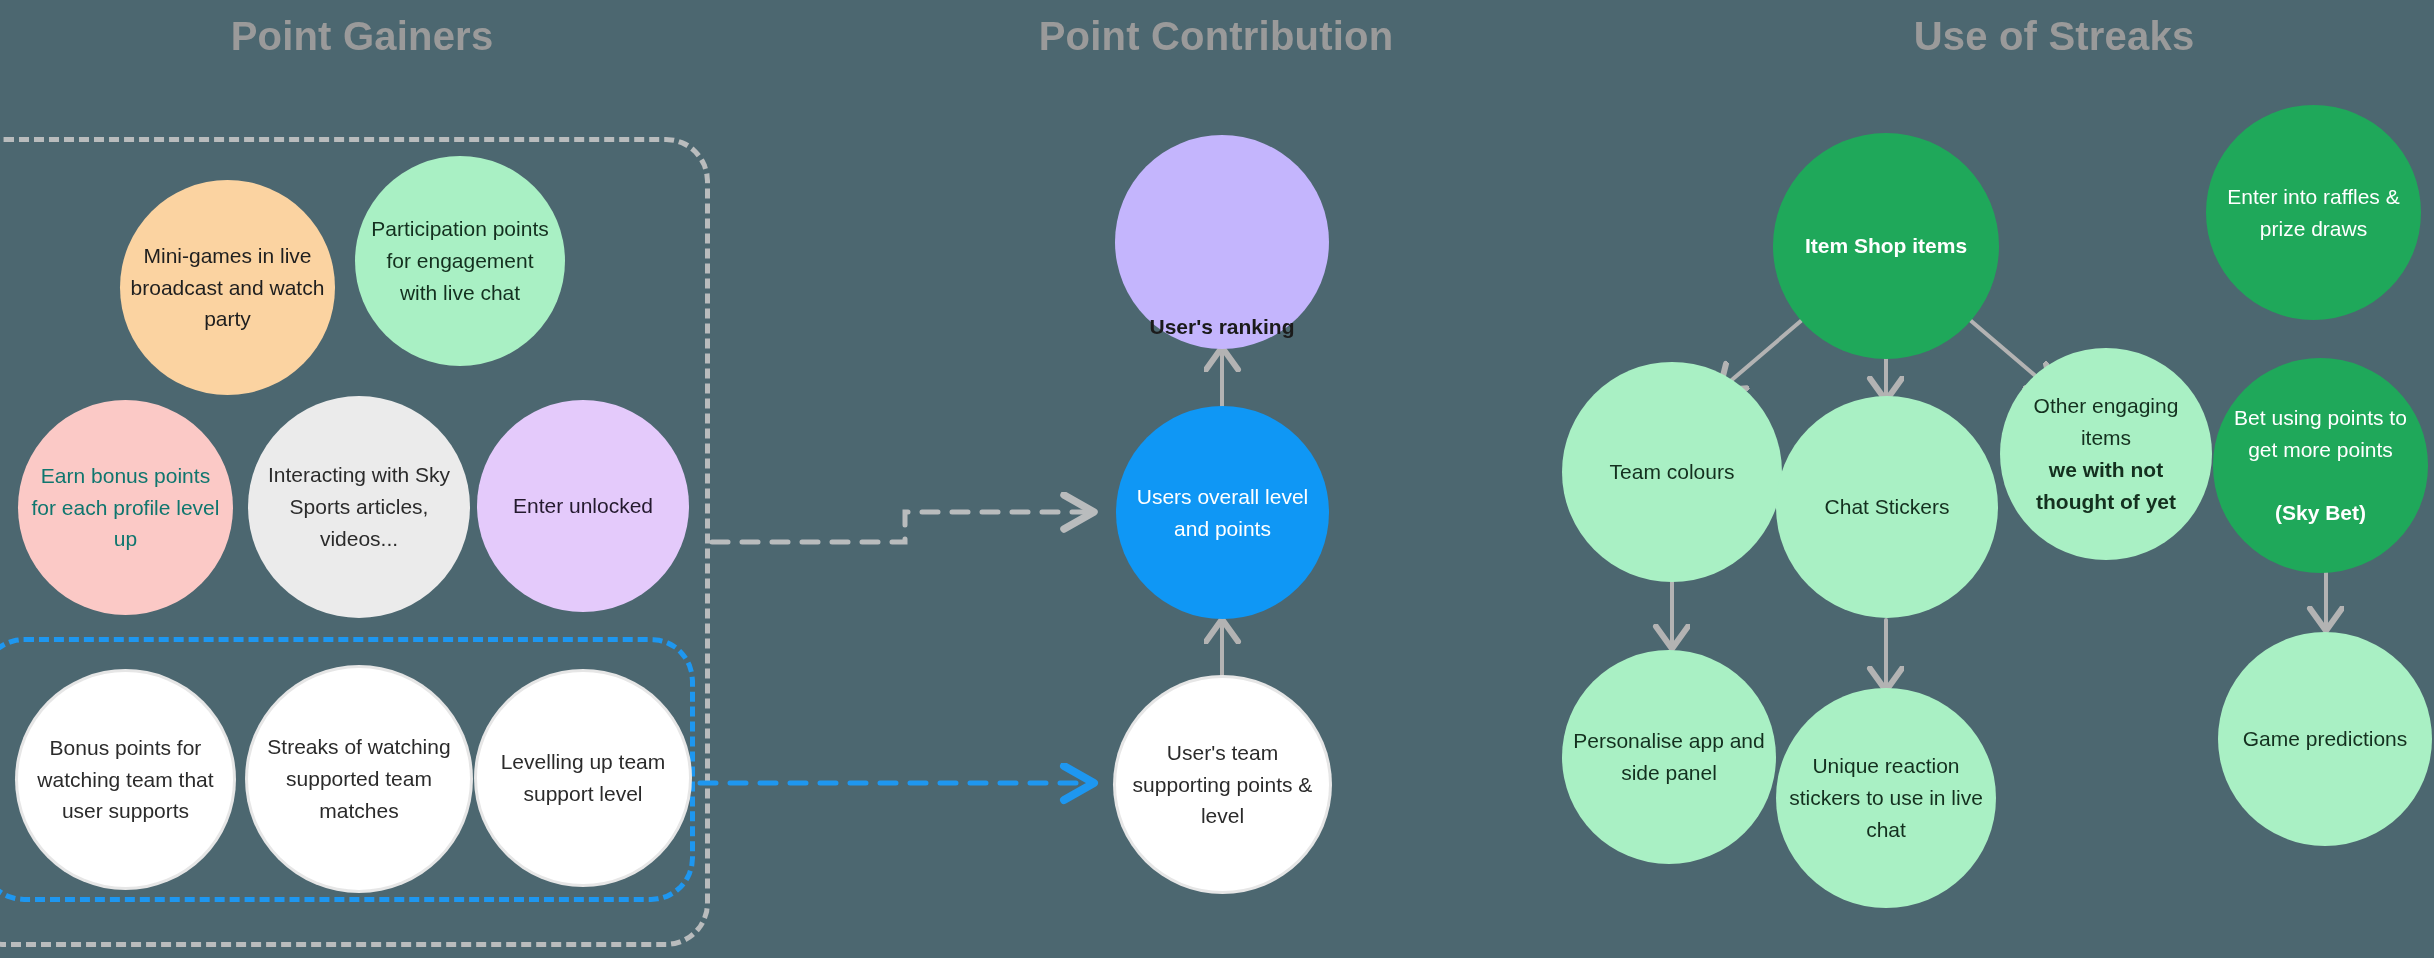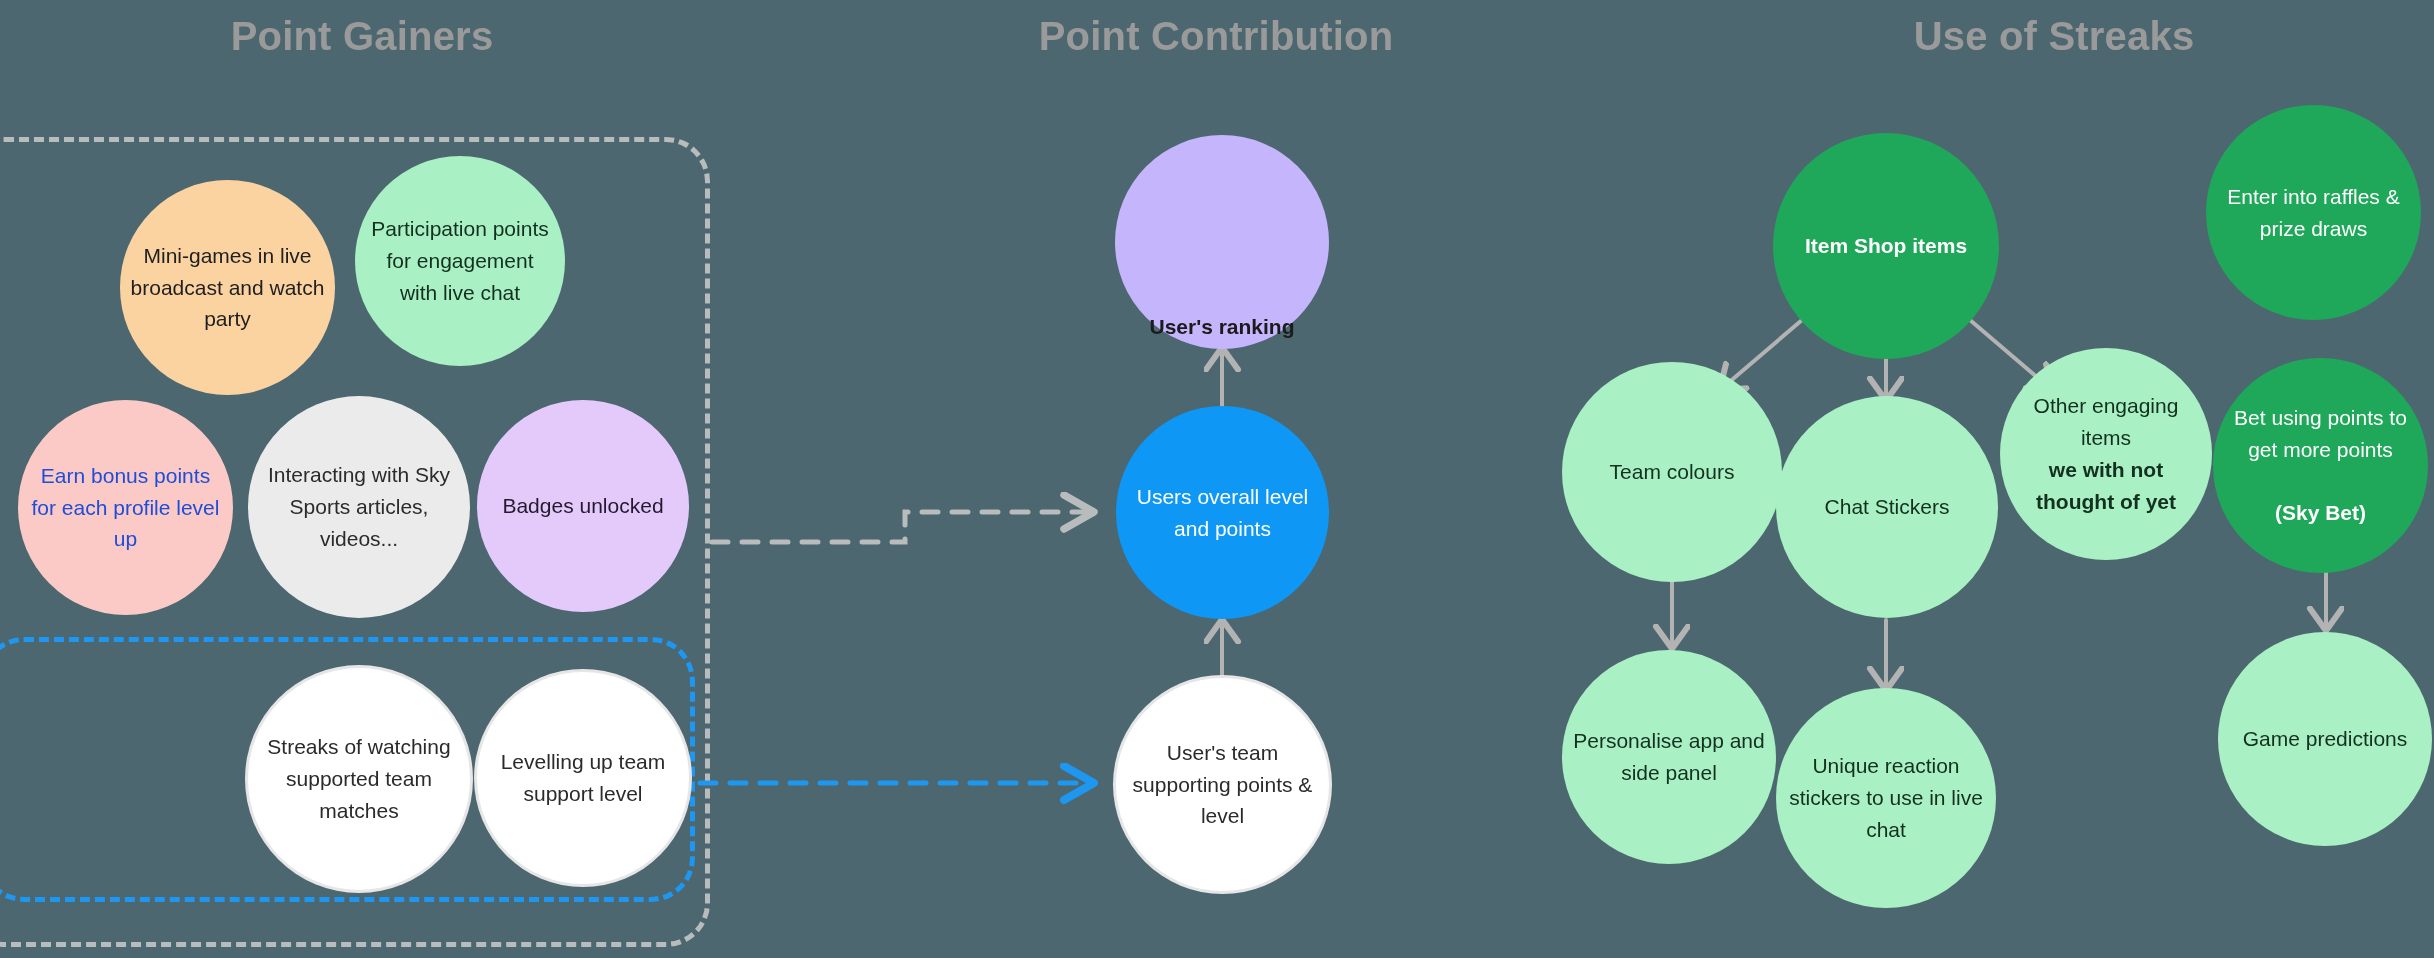--- a/index.html
+++ b/index.html
@@ -40,21 +40,21 @@
     align-items:center;
     justify-content:center;
     text-align:center;
     box-sizing:border-box;
     line-height:1.52;
     padding:6px 10px;
   }
   .bubble span{display:block;}
   .b-orange{background:#fbd3a1;color:#1f1f1f;}
   .b-mint  {background:#a9f0c4;color:#14301f;}
-  .b-pink  {background:#fbc9c6;color:#1d4ed8;}
+  .b-pink  {background:#fbc9c6;color:#0f766e;}
   .b-grey  {background:#ebebeb;color:#2b2b2b;}
   .b-lilac {background:#e4cafb;color:#241a2e;}
   .b-white {background:#ffffff;color:#2b2b2b;box-shadow:0 0 0 3px #e6e6e6;}
   .b-silver{background:#c4b5fd;color:#1b1b1b;font-weight:bold;align-items:flex-end;}
   .b-blue  {background:#0f97f5;color:#ffffff;}
   .b-green {background:#1fa85a;color:#ffffff;}
   .b-green-bold{background:#1fa85a;color:#ffffff;font-weight:bold;}
 
   .arrows{position:absolute;inset:0;pointer-events:none;}
 </style>
@@ -134,23 +134,26 @@
 
   <div class="bubble b-pink" style="left:18px;top:400px;width:215px;height:215px;font-size:21px;">
     <span>Earn bonus points for each profile level up</span>
   </div>
 
   <div class="bubble b-grey" style="left:248px;top:396px;width:222px;height:222px;font-size:21px;justify-content:flex-end;">
     <span>Interacting with Sky Sports articles, videos...</span>
   </div>
 
   <div class="bubble b-lilac" style="left:477px;top:400px;width:212px;height:212px;font-size:21px;">
-    <span>Badges unlocked</span>
-  </div>
-
+    <span>Enter unlocked</span>
+  </div>
+
+  <div class="bubble b-white" style="left:18px;top:672px;width:215px;height:215px;font-size:21px;">
+    <span>Bonus points for watching team that user supports</span>
+  </div>
 
   <div class="bubble b-white" style="left:248px;top:668px;width:222px;height:222px;font-size:21px;">
     <span>Streaks of watching supported team matches</span>
   </div>
 
   <div class="bubble b-white" style="left:477px;top:672px;width:212px;height:212px;font-size:21px;">
     <span>Levelling up team support level</span>
   </div>
 
   <div class="bubble b-silver" style="left:1115px;top:135px;width:214px;height:214px;font-size:21px;">

